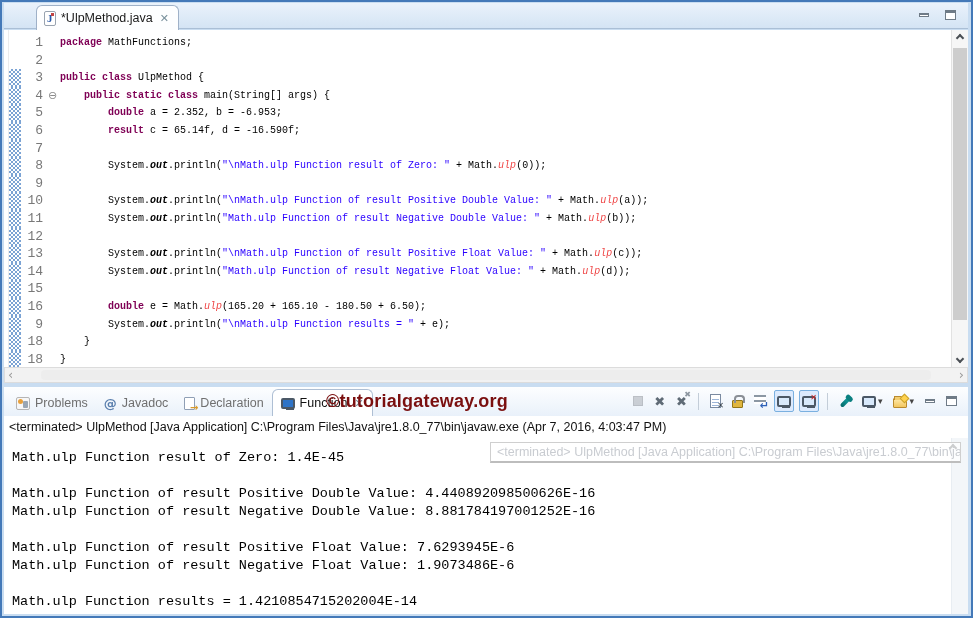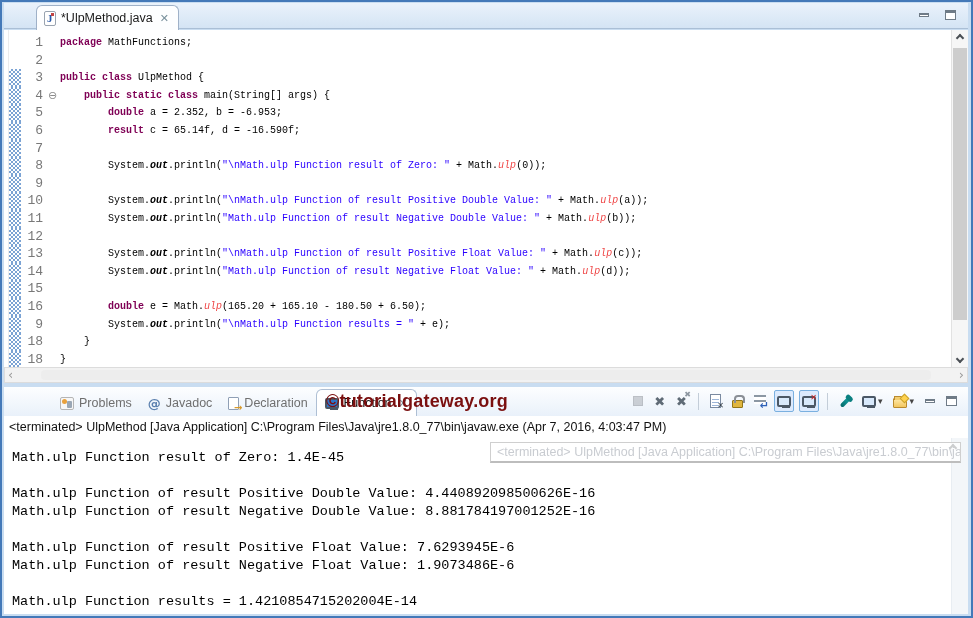--- a/index.html
+++ b/index.html
@@ -39,21 +39,21 @@
   .chev-down{border-bottom:2px solid #4a4f54;border-right:2px solid #4a4f54;transform:rotate(45deg);}
   .vs-arrow{position:absolute;left:0;right:0;height:16px;display:flex;align-items:center;justify-content:center;}
 
   .editor-hscroll{position:absolute;left:2px;top:365px;right:3px;height:16px;background:#f2f2f2;border:1px solid #dcdcdc;
     display:flex;align-items:center;justify-content:space-between;padding:0 3px;}
   .h-arrow{color:#9a9a9a;font-size:13px;line-height:12px;font-family:"DejaVu Sans",sans-serif;}
   .hthumb{height:10px;flex:1;margin:0 28px;background:#ededed;border-radius:4px;}
 
   
   .console-pane{position:absolute;left:2px;top:385px;right:3px;bottom:2px;background:#fff;}
-  .console-tabbar{position:relative;height:29px;background:linear-gradient(#fdfeff,#e9f1fa);display:flex;align-items:center;padding-left:44px;}
+  .console-tabbar{position:relative;height:29px;background:linear-gradient(#fdfeff,#e9f1fa);display:flex;align-items:center;}
   .ctab{display:flex;align-items:center;gap:5px;padding:0 8px;height:26px;font-size:12.5px;color:#6f6f6f;}
   .ctab.active{background:#fff;border:1px solid #aebfd4;border-bottom:none;border-radius:6px 6px 0 0;color:#111;height:27px;margin-top:2px;}
   .tab-close{color:#78909c;font-size:11px;font-family:"DejaVu Sans",sans-serif;font-weight:bold;padding-left:2px;}
   .watermark{position:absolute;left:322px;top:4px;color:#7a0f0f;font-weight:bold;font-size:18px;letter-spacing:.2px;white-space:nowrap;}
 
   .console-toolbar{position:absolute;right:8px;top:3px;display:flex;align-items:center;gap:5px;}
   .tbtn{border:1px solid transparent;background:transparent;padding:2px;display:flex;align-items:center;gap:1px;cursor:default;height:22px;}
   .tbtn.toggled{background:#dceafd;border:1px solid #7ab0e0;border-radius:2px;}
   .tbtn.disabled{opacity:.55;}
   .tsep{width:1px;height:17px;background:#c3cdd8;margin:0 3px;}

